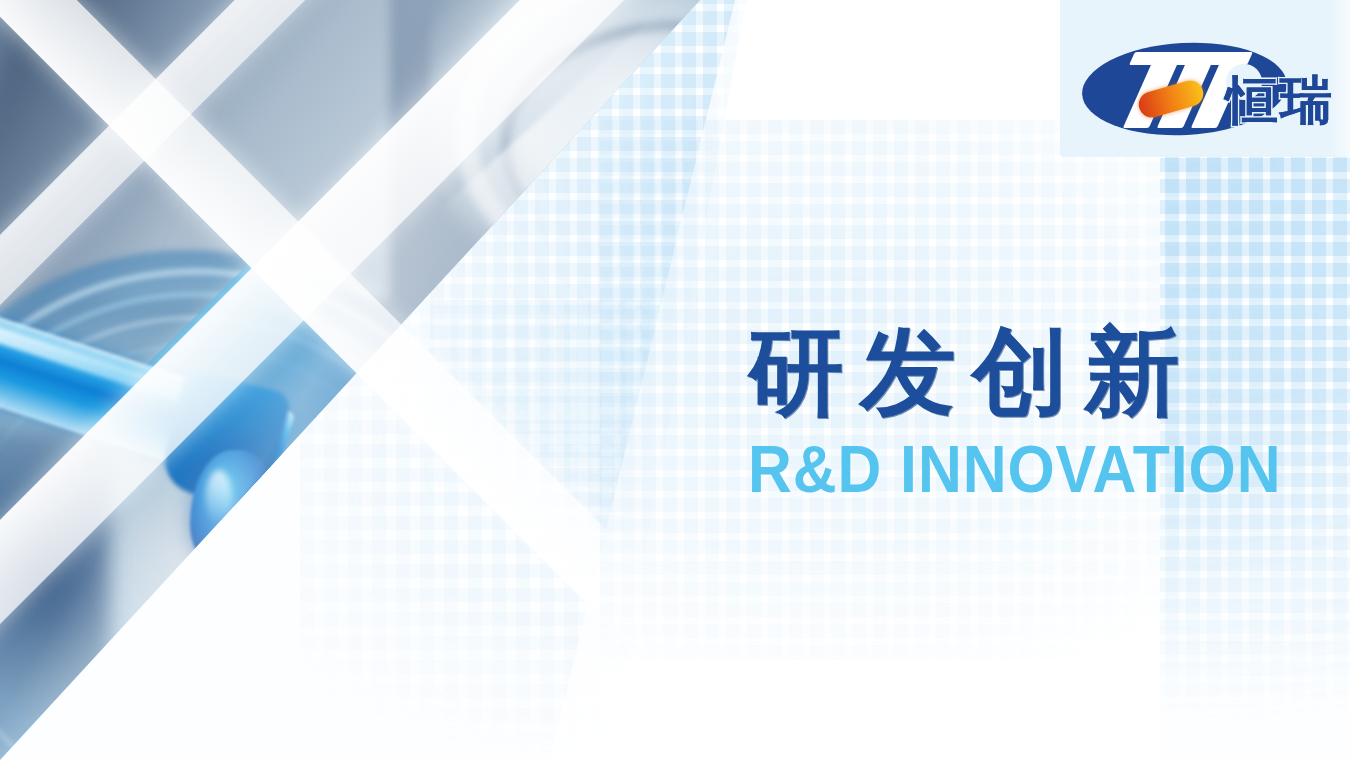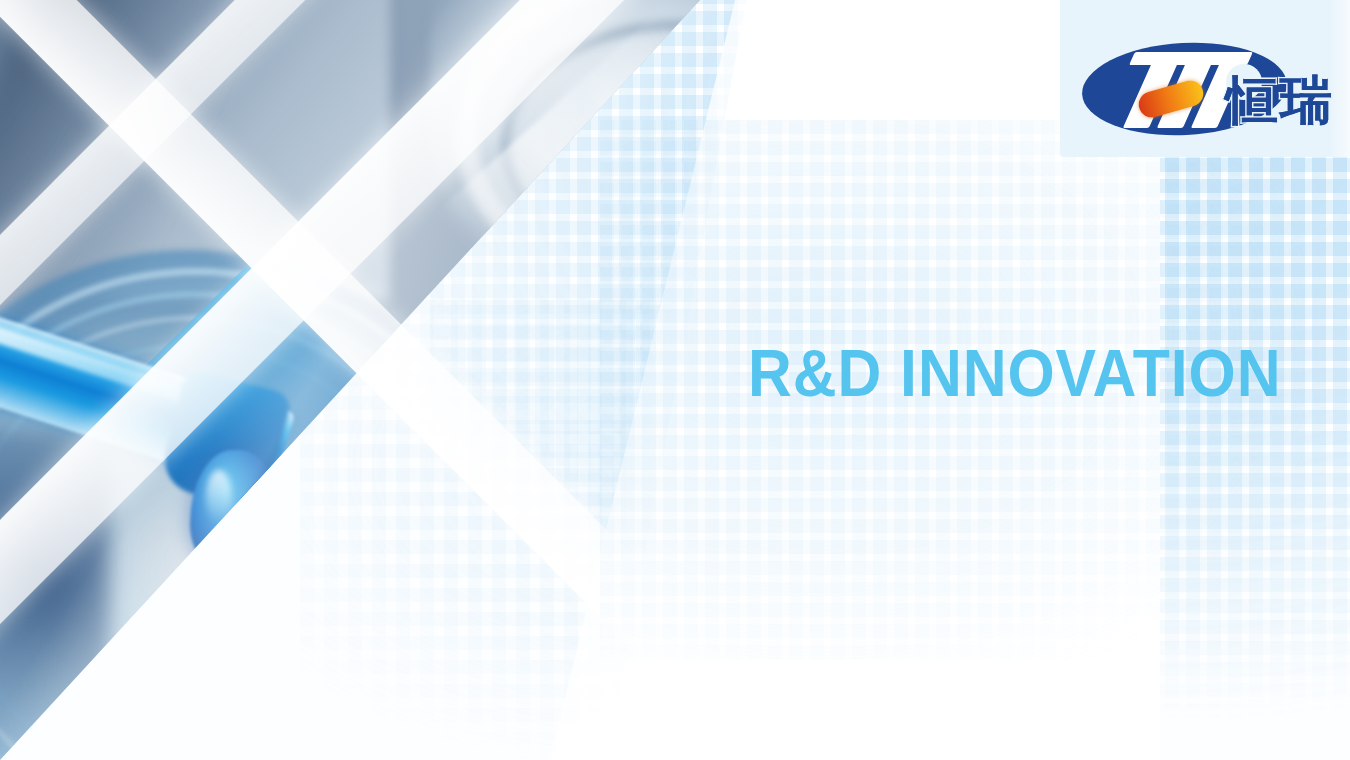--- a/index.html
+++ b/index.html
@@ -507,20 +507,21 @@
   <div class="band band-a"></div>
   <div class="band band-b"></div>
 
   <div class="wedge-soft"></div>
   <div class="wedge"></div>
   <div class="mosaic" style="left:600px;top:120px;width:720px;height:540px;opacity:.5;
       -webkit-mask-image:radial-gradient(100% 90% at 30% 40%, rgba(0,0,0,.8), rgba(0,0,0,0) 78%);
       mask-image:radial-gradient(100% 90% at 30% 40%, rgba(0,0,0,.8), rgba(0,0,0,0) 78%);"></div>
 
   <div class="title-block">
+    <div class="title-cn">研发创新</div>
     <div class="title-en">R&amp;D INNOVATION</div>
   </div>
 
   <div class="logo-panel">
     <div class="edge"></div>
   </div>
   <div class="logo">
     <div class="logo-oval"></div>
     <div class="stripe-top"></div>
     <div class="stripe s1"></div>

